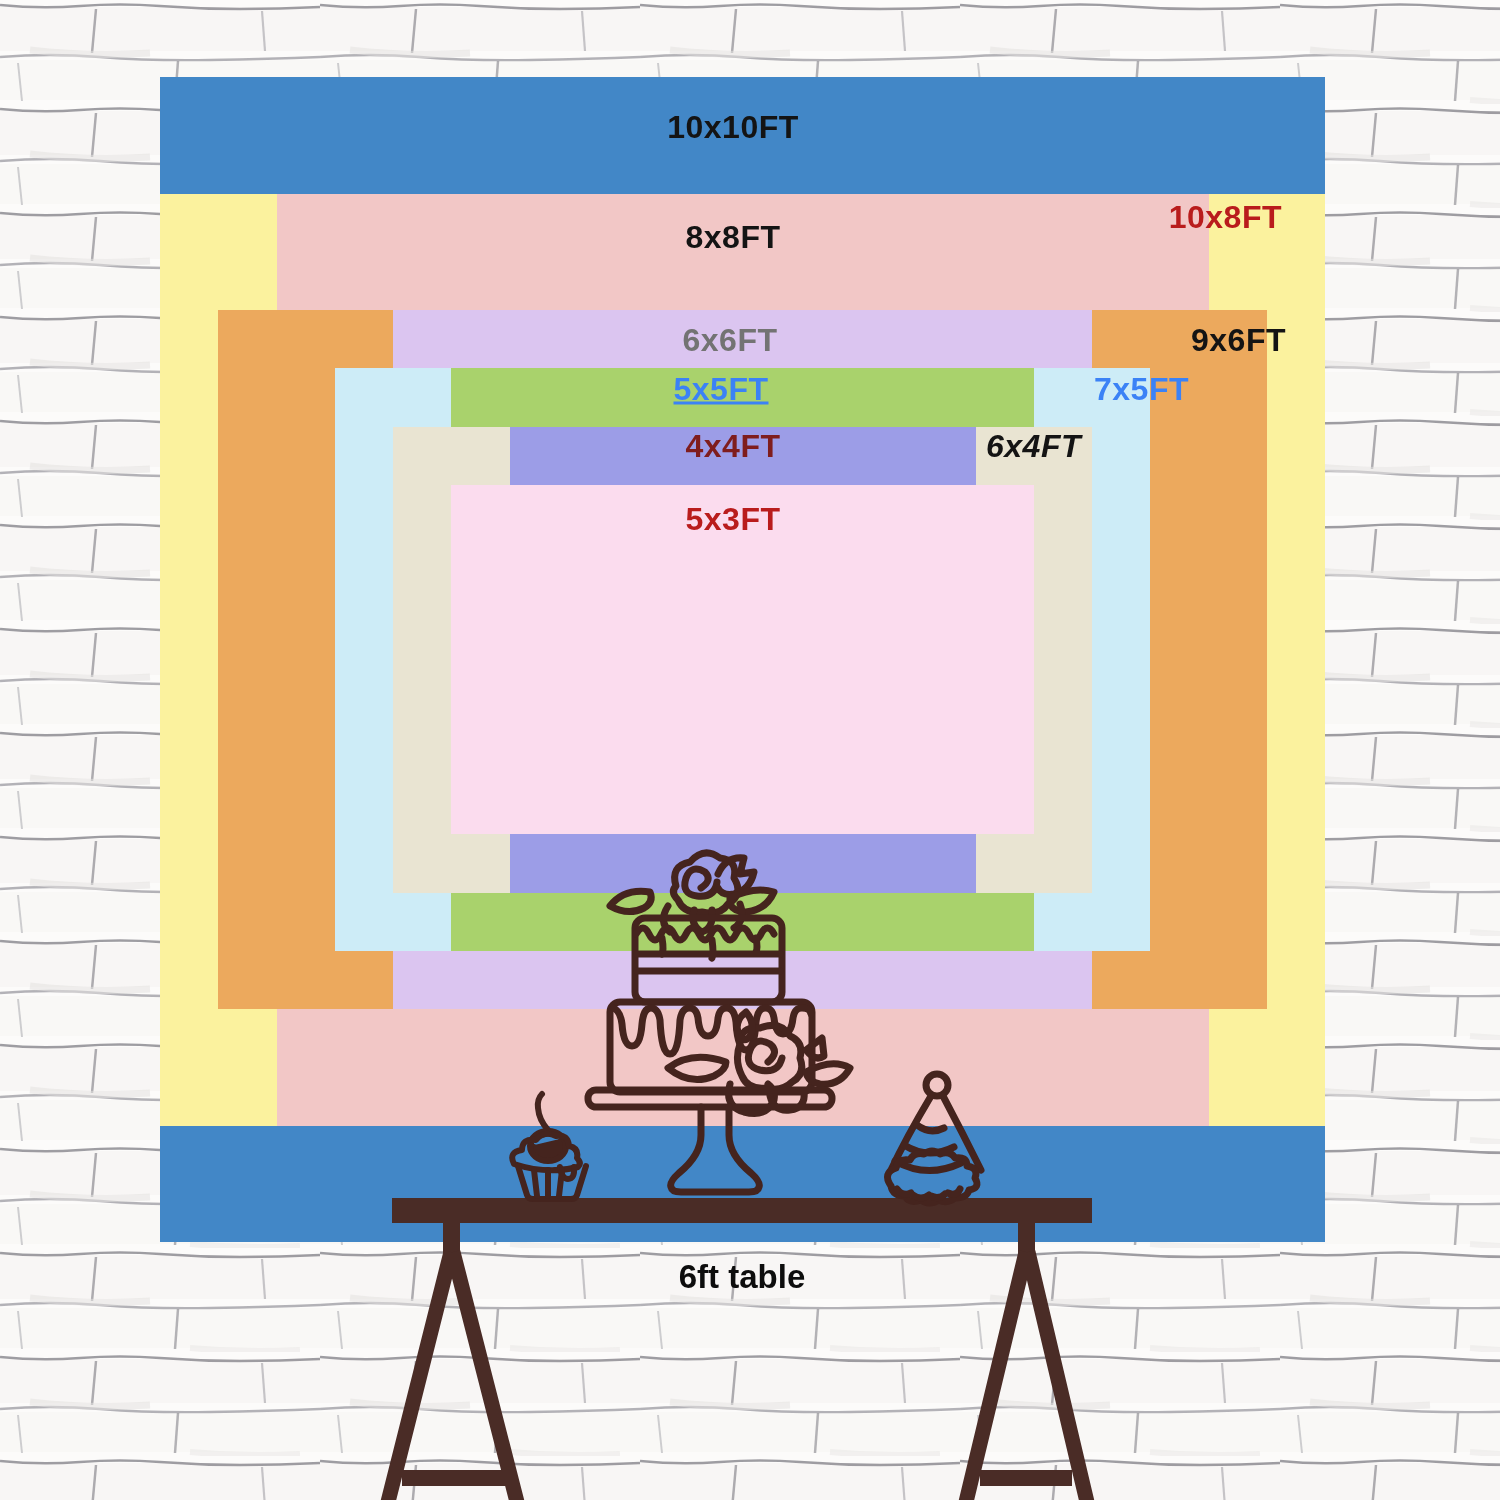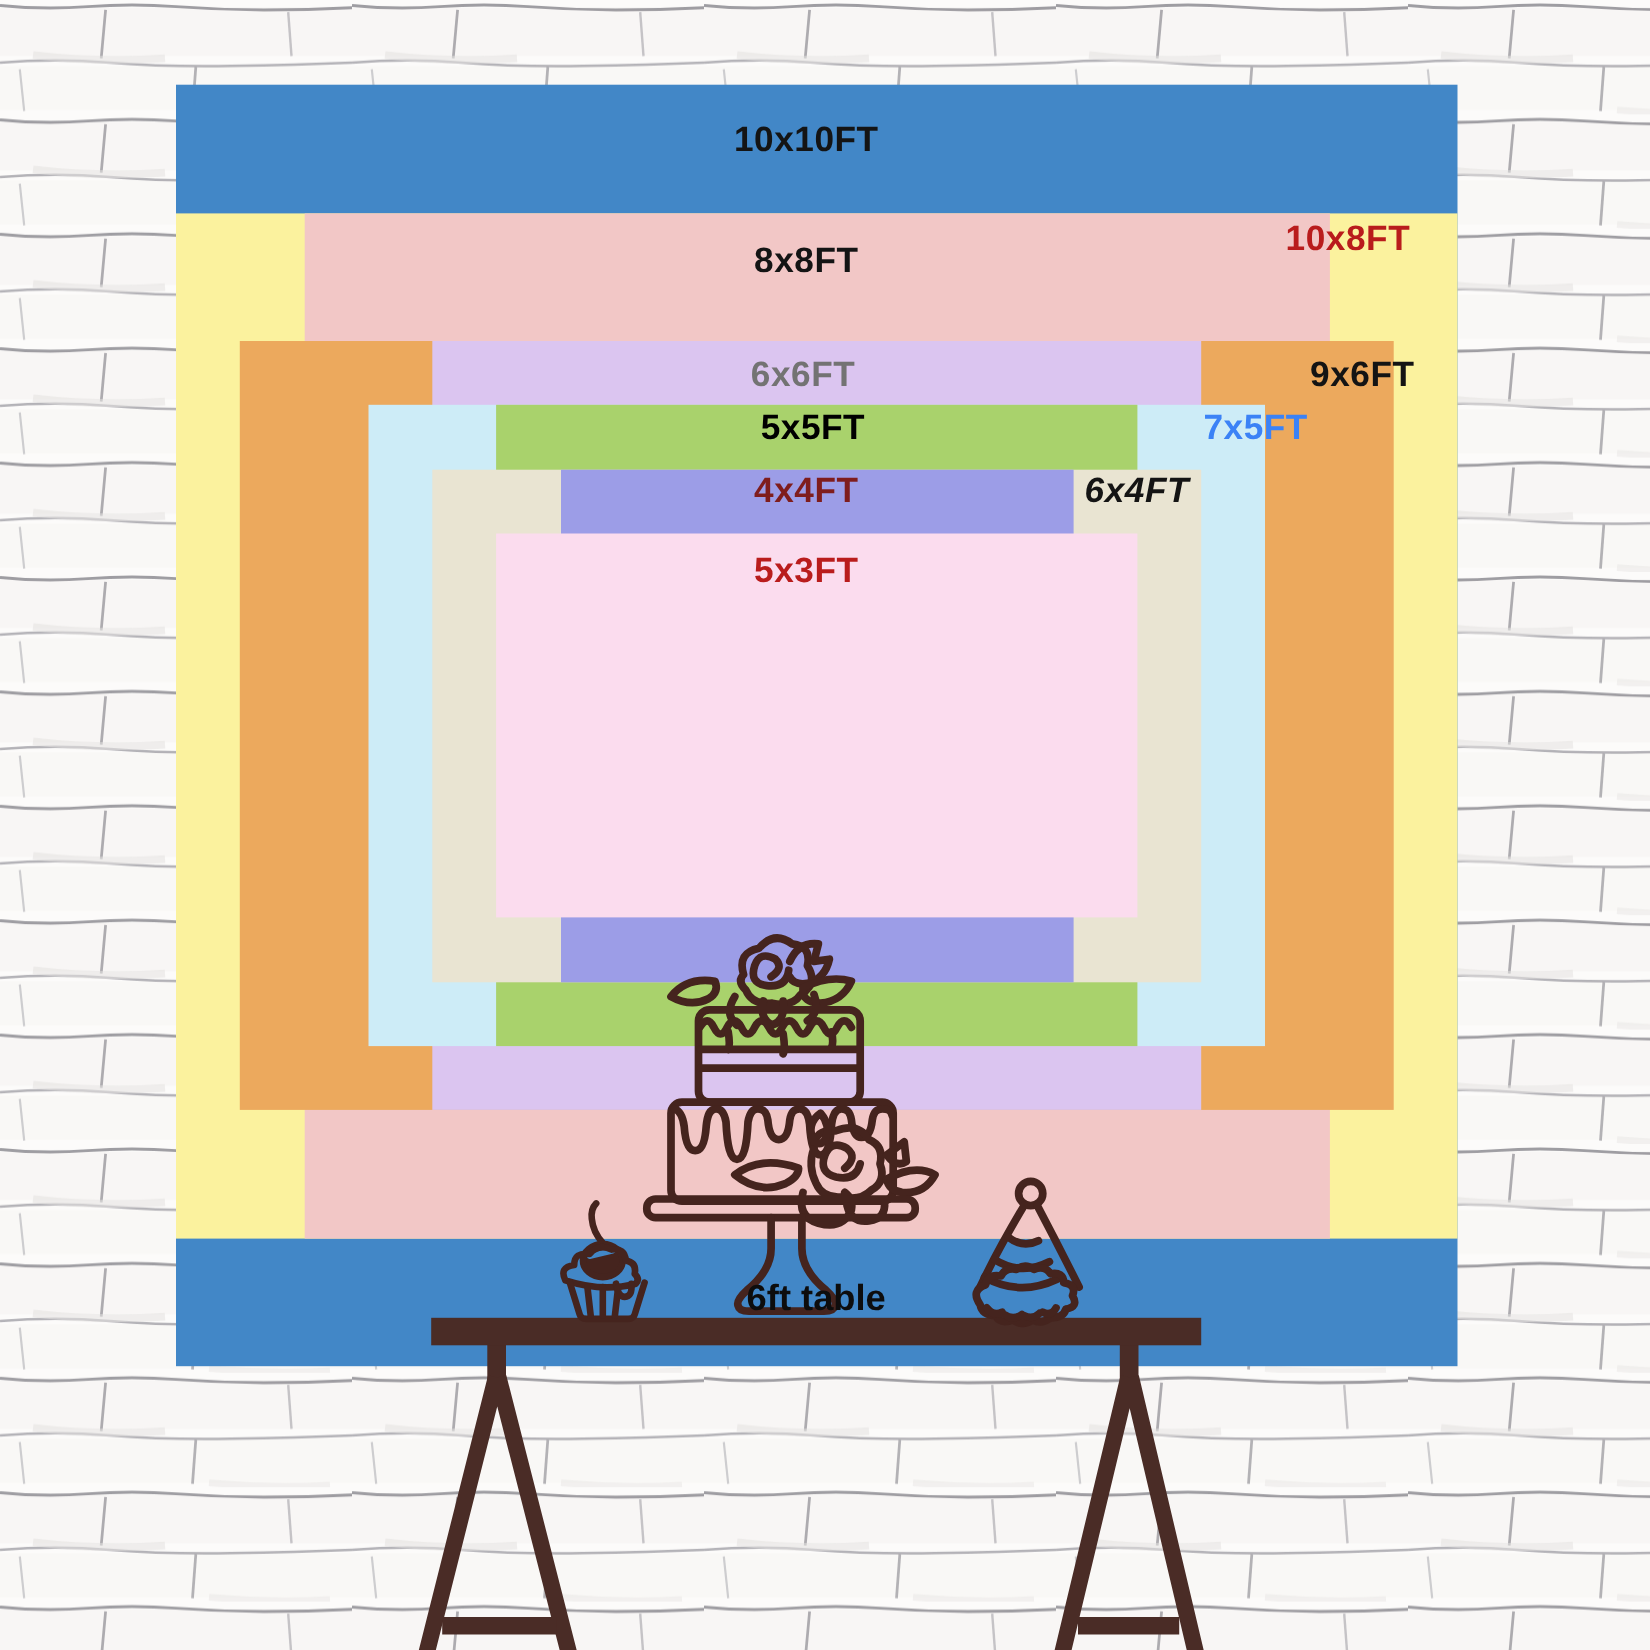--- a/index.html
+++ b/index.html
@@ -54,21 +54,21 @@
     <div class="size-label right" style="left: 1282px; top: 217px; z-index: 40; color: #b91c1c;">10x8FT</div>
     <div class="size-rect" style="left: 276.5px; top: 193.5px; width: 932px; height: 932px; background: rgb(242, 199, 198); z-index: 3;"></div>
     <div class="size-label" style="left: 733px; top: 217px; z-index: 40; color: rgb(20, 20, 20); margin-top: 20px;">8x8FT</div>
     <div class="size-rect" style="left: 218.25px; top: 310px; width: 1048.5px; height: 699px; background: rgb(236, 169, 93); z-index: 4;"></div>
     <div class="size-label right" style="left: 1286px; top: 340px; z-index: 40; color: rgb(20, 20, 20);">9x6FT</div>
     <div class="size-rect" style="left: 393px; top: 310px; width: 699px; height: 699px; background: rgb(219, 197, 240); z-index: 5;"></div>
     <div class="size-label" style="left: 730px; top: 340px; z-index: 40; color: #737373;">6x6FT</div>
     <div class="size-rect" style="left: 334.75px; top: 368.25px; width: 815.5px; height: 582.5px; background: rgb(205, 236, 247); z-index: 6;"></div>
     <div class="size-label right" style="left: 1189px; top: 389px; z-index: 40; color: #3b82f6; text-align: right;">7x5FT</div>
     <div class="size-rect" style="left: 451.25px; top: 368.25px; width: 582.5px; height: 582.5px; background: rgb(169, 210, 108); z-index: 7;"></div>
-    <div class="size-label" style="left: 739px; top: 389px; z-index: 40; color: #000000;">5x5FT</div>
+    <div class="size-label" style="left: 721px; top: 389px; z-index: 40; color: #3b82f6; text-decoration: underline;">5x5FT</div>
     <div class="size-rect" style="left: 393px; top: 426.5px; width: 699px; height: 466px; background: rgb(233, 228, 210); z-index: 8;"></div>
     <div class="size-label right" style="left: 1081px; top: 446px; z-index: 40; color: rgb(20, 20, 20); font-style: italic;">6x4FT</div>
     <div class="size-rect" style="left: 509.5px; top: 426.5px; width: 466px; height: 466px; background: rgb(156, 157, 231); z-index: 9;"></div>
     <div class="size-label" style="left: 733px; top: 446px; z-index: 40; color: #7f1d1d;">4x4FT</div>
     <div class="size-rect" style="left: 451.25px; top: 484.75px; width: 582.5px; height: 349.5px; background: rgb(251, 220, 238); z-index: 10;"></div>
     <div class="size-label" style="left: 733px; top: 519px; z-index: 40; color: #b91c1c;">5x3FT</div>
   </div>
 
 <svg id="illustrations" width="1500" height="1500" viewBox="0 0 1500 1500" aria-hidden="true">
 
@@ -127,13 +127,13 @@
 
   <g stroke="#45241e" stroke-width="7" fill="none" stroke-linecap="round" stroke-linejoin="round">
     <circle cx="937" cy="1085" r="11"></circle>
     <path d="M931 1096 Q906 1138 891 1170 M943 1096 Q962 1132 981 1170"></path>
     <path d="M917 1125 q13 10 27 3 M904 1145 q24 15 50 2 M895 1161 q32 18 66 2"></path>
     <path d="M891 1186 q-9 -13 5 -18 q2 -10 14 -8 q4 -8 14 -6 q8 -6 16 0 q10 -4 15 4 q12 -2 12 8 q12 2 8 12 q6 10 -6 12 q-2 8 -14 8 q-8 6 -16 2 q-10 6 -18 0 q-12 4 -16 -4 q-12 0 -14 -10 z"></path>
     <path d="M897 1189 q6 8 14 4 M913 1195 q8 6 16 0 M931 1196 q8 4 14 -2 M948 1193 q8 4 12 -4"></path>
   </g>
 </svg>
 
-<div id="table-label" style="left: 742px; top: 1180px;">6ft table</div>
+<div id="table-label" style="left: 742px; top: 1277px;">6ft table</div>
 
 </body></html>

